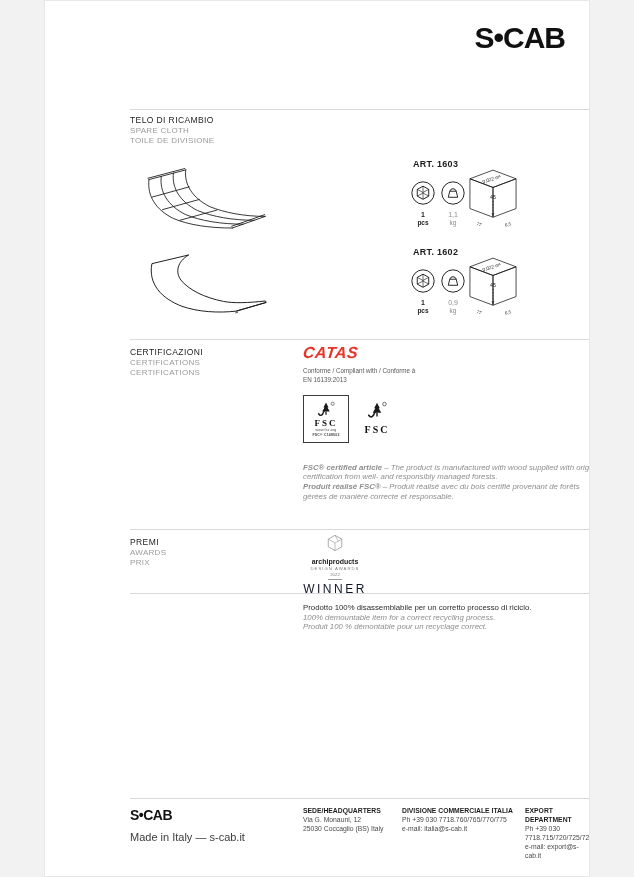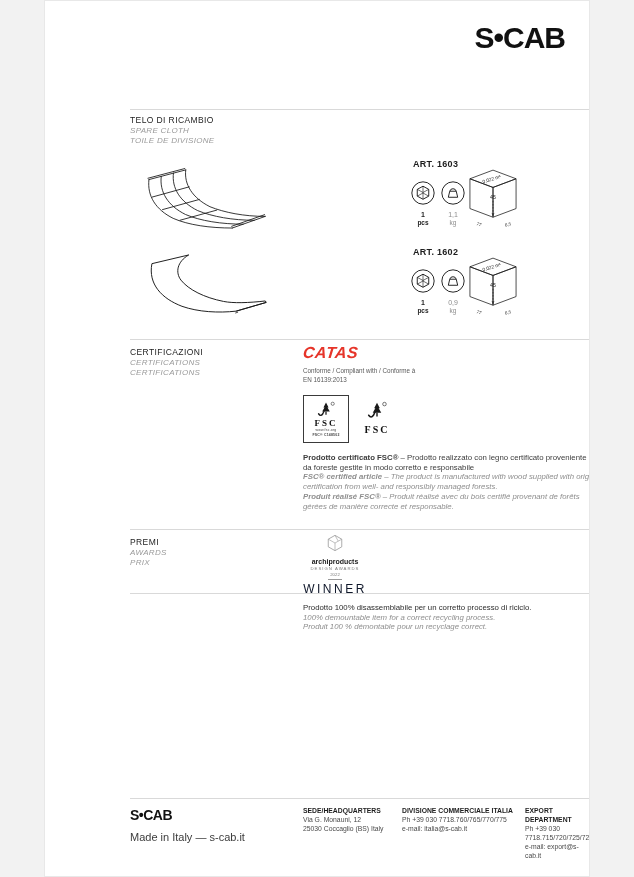--- a/index.html
+++ b/index.html
@@ -4,21 +4,21 @@
 <style>
   html,body{margin:0;padding:0;background:#f2f2f2;}
   #page{position:relative;width:546px;height:877px;background:#ffffff;margin:0 auto;
         font-family:"Liberation Sans",sans-serif;color:#1d1d1d;overflow:hidden;
         border:1px solid #e8e8e8;box-sizing:border-box;}
   .abs{position:absolute;}
   .hrule{position:absolute;height:1px;background:#d9d9d9;left:85px;width:460px;}
   .vrule{position:absolute;width:1px;background:#d0d0d0;}
   .brand{font-weight:bold;letter-spacing:-1px;color:#111;}
   .sec-title{font-weight:normal;font-size:8.5px;letter-spacing:.4px;color:#1d1d1d;}
-  .sec-sub{font-style:italic;font-size:8px;color:#9a9a9a;letter-spacing:.3px;text-align:center;}
+  .sec-sub{font-size:8px;color:#9a9a9a;letter-spacing:.3px;text-align:center;}
   .art{font-weight:bold;font-size:9px;letter-spacing:.3px;color:#1d1d1d;}
   .icon-unit{position:absolute;width:24px;text-align:center;}
   .icon-unit .num{font-size:7px;margin-top:2px;line-height:8px;}
   .icon-unit .unit{font-size:6.5px;line-height:7px;}
   .dark{color:#1d1d1d;font-weight:bold;}
   .gray{color:#8d8d8d;}
   .catas{font-weight:bold;font-style:italic;font-size:16px;letter-spacing:.5px;transform:skewX(-6deg);}
   .compliance{font-size:6.3px;color:#5a5a5a;line-height:8.5px;}
   .fsc-box{position:absolute;border:1px solid #3a3a3a;width:46px;height:48px;
            display:flex;flex-direction:column;align-items:center;justify-content:center;box-sizing:border-box;}
@@ -185,21 +185,21 @@
     <svg width="22" height="19" viewBox="0 0 18 16">
       <path d="M2,12 Q4,15 6,12 L8.4,7" fill="none" stroke="#1a1a1a" stroke-width="1.3" stroke-linecap="round"></path>
       <path d="M9,1.5 L11.4,6 L10.4,6 L12.6,9.8 L5.4,9.8 L7.6,6 L6.6,6 Z" fill="#1a1a1a"></path>
       <path d="M9,9.8 L9,13" stroke="#1a1a1a" stroke-width="1.2"></path>
       <circle cx="15.3" cy="2.6" r="1.5" fill="none" stroke="#1a1a1a" stroke-width="0.5"></circle>
     </svg>
     <div class="fsc-word" style="font-size:10px;">FSC</div>
   </div>
 
   <div class="abs para" style="left:258px;top:452px;">
-    <span><span class="b">Prodotto certificato FSC®</span><span> – Prodotto realizzato con legno certificato proveniente da foreste gestite in modo corretto e responsabile</span></span><br>
+    <br>
     <span><span class="bi">FSC® certified article</span><span class="gi"> – The product is manufactured with wood supplied with origin certification from well- and responsibly managed forests.</span></span><br>
     <span><span class="bi">Produit réalisé FSC®</span><span class="gi"> – Produit réalisé avec du bois certifié provenant de forêts gérées de manière correcte et responsable.</span></span>
   </div>
 
   <div class="hrule" style="top:528px;"></div>
   <div class="abs sec-title" style="left:85px;top:536px;">PREMI</div>
   <div class="abs sec-sub" style="left:85px;top:547px;">AWARDS</div>
   <div class="abs sec-sub" style="left:85px;top:557px;">PRIX</div>
 
   <div class="award-block" style="left:248px;top:533px;">

